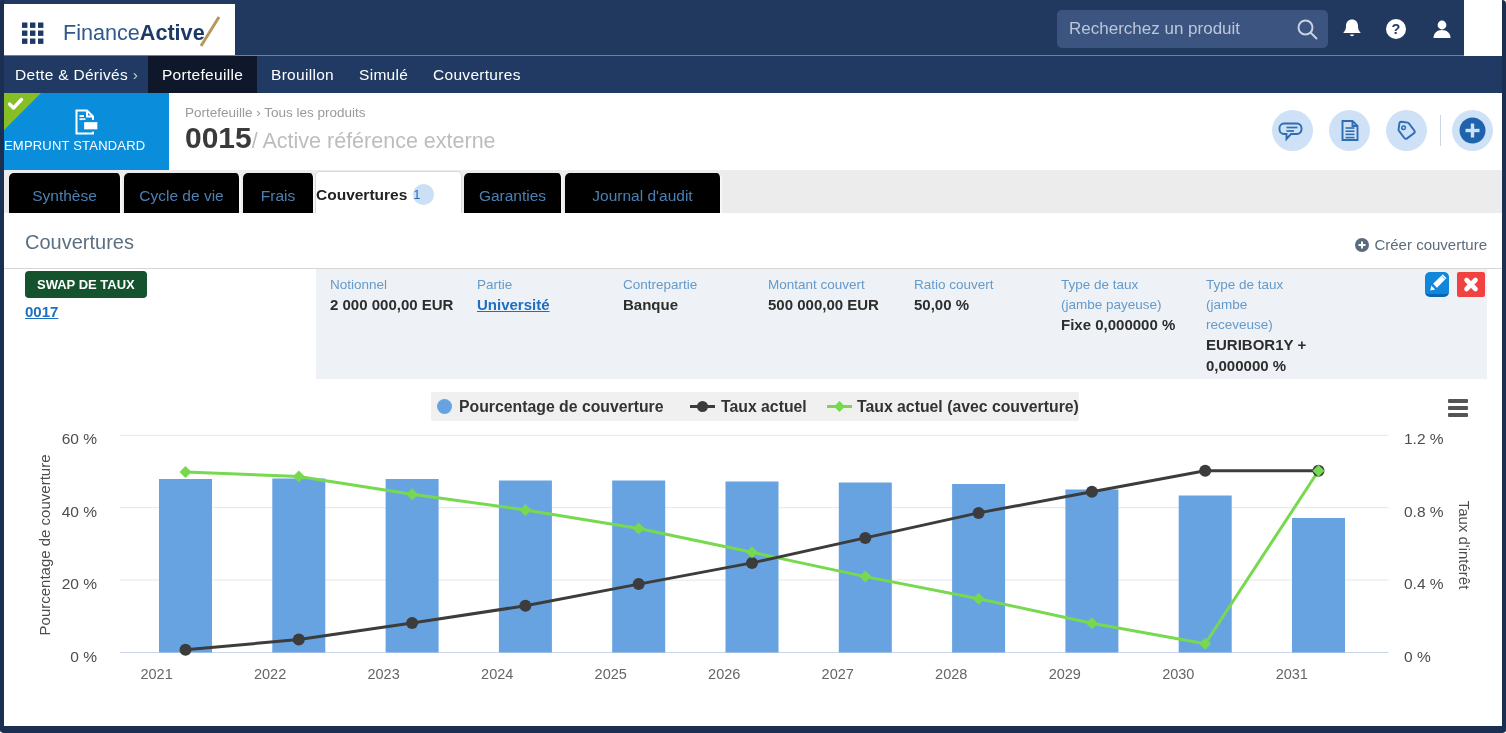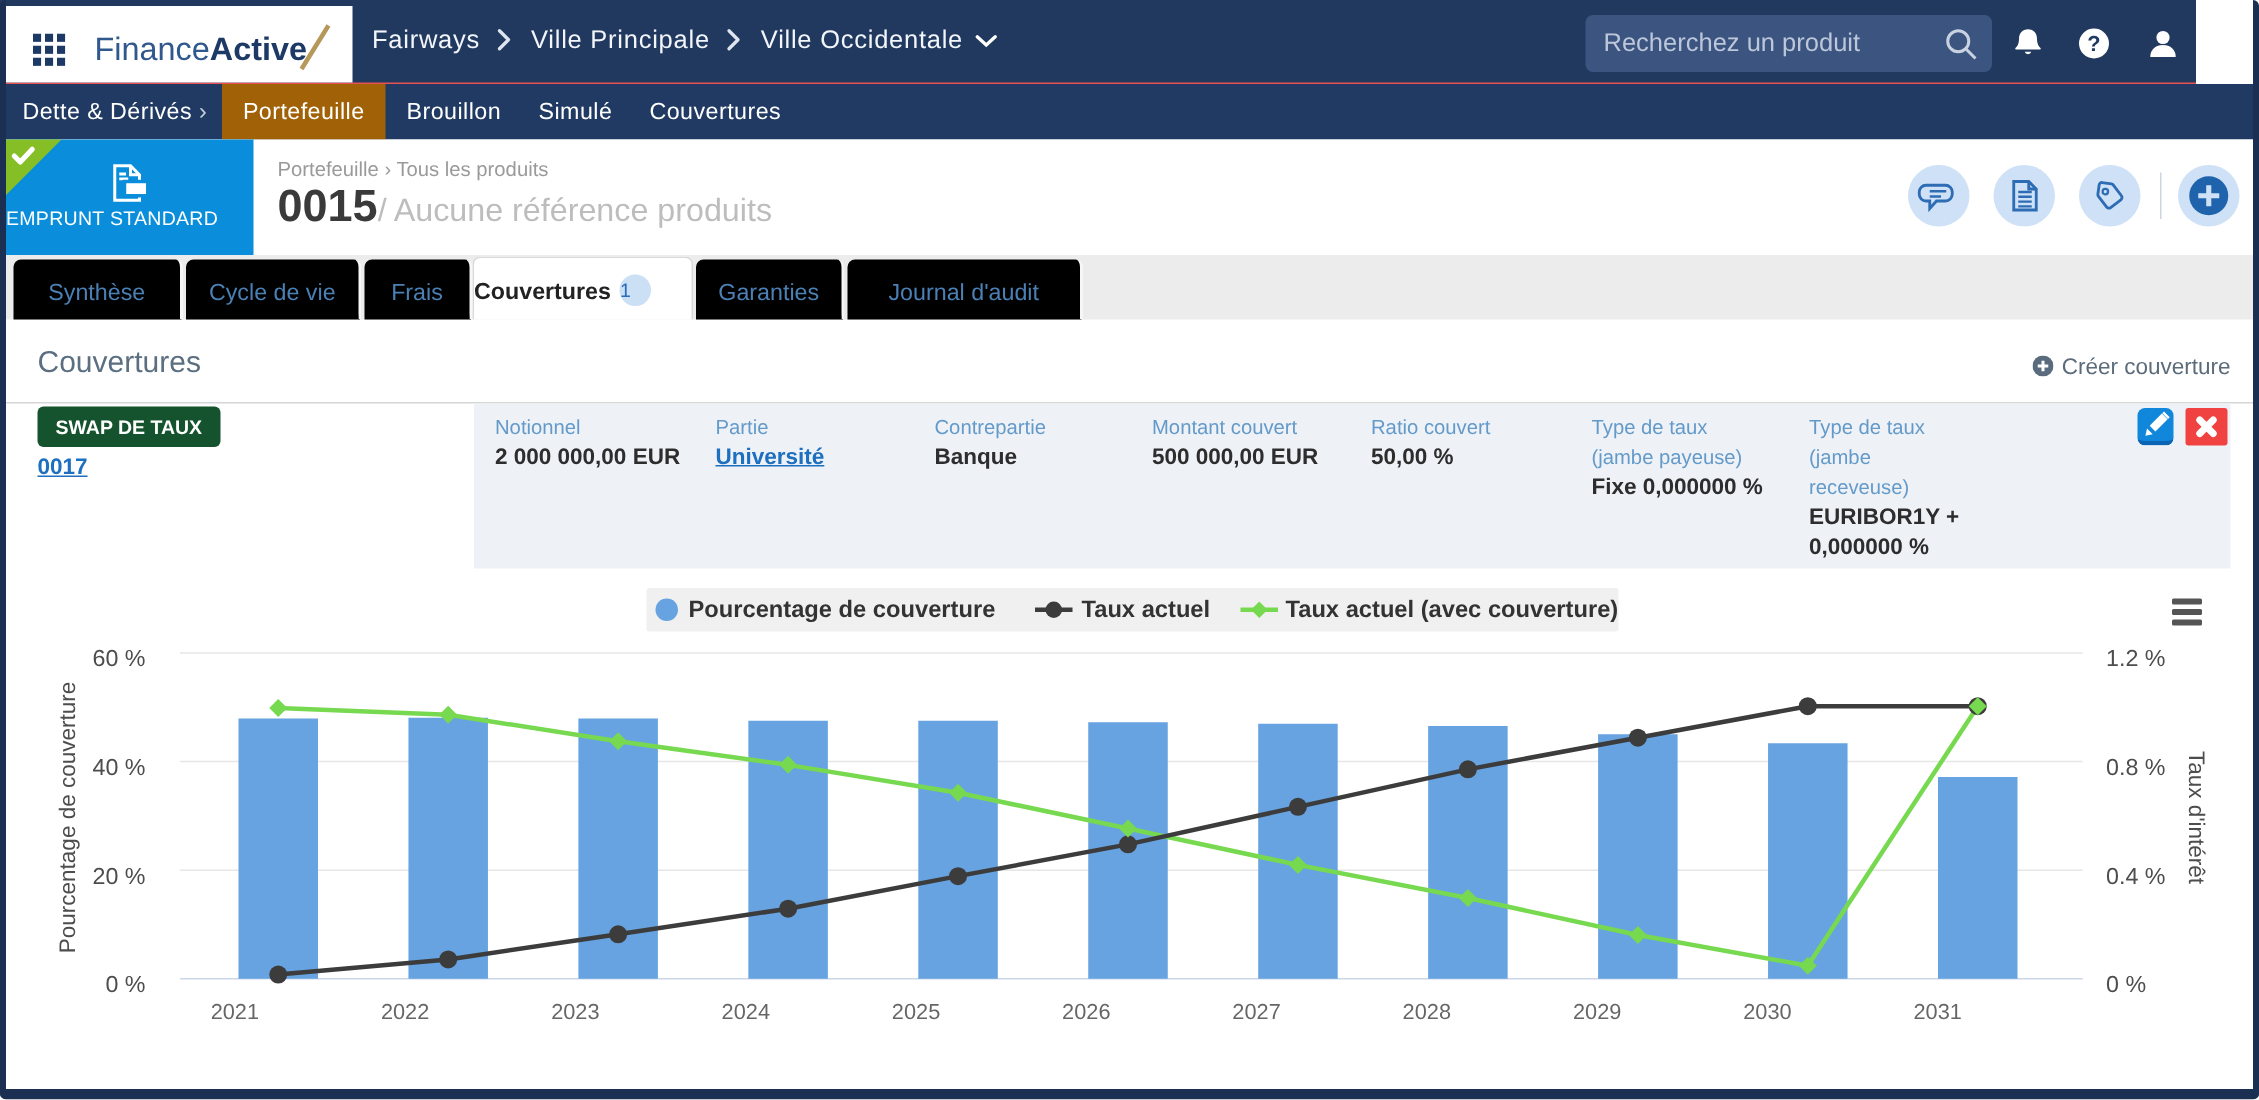--- a/index.html
+++ b/index.html
@@ -14,21 +14,21 @@
 #logo svg { position:absolute; left:0; top:0; }
 #brand { position:absolute; left:59px; top:16px; font-size:21.6px; letter-spacing:0; color:#30588c; }
 #brand b { color:#1d3a66; font-weight:700; }
 #crumb { position:absolute; left:248px; top:0; height:56px; line-height:54px; color:#f2f5fa; font-size:17px; letter-spacing:.5px; }
 #search { position:absolute; left:1057px; top:10px; width:271px; height:38px; background:#3c5480; border-radius:5px; color:#bcc7d9; font-size:17px; line-height:38px; padding-left:12px; }
 #search svg { position:absolute; right:8px; top:7px; }
 .nicon { position:absolute; top:17px; }
 
 #nav2 { position:absolute; left:0; top:56px; width:1506px; height:37px; background:#213a63; color:#fff; font-size:15.5px; }
 #nav2 .item { position:absolute; top:0; height:37px; line-height:37px; font-weight:400; letter-spacing:.3px; }
-#tab-red { position:absolute; left:148px; top:0; width:109px; height:37px; background:#a16207; text-align:center; line-height:37px; font-weight:400; letter-spacing:.3px; }
+#tab-red { position:absolute; left:148px; top:0; width:109px; height:37px; background:#0f172a; text-align:center; line-height:37px; font-weight:400; letter-spacing:.3px; }
 
 #phead { position:absolute; left:4px; top:93px; width:1498px; height:77px; background:#fff; }
 #bluebox { position:absolute; left:0; top:0; width:165px; height:77px; background:#0a8edb; }
 #bluebox .lbl { position:absolute; left:0; right:16px; top:45px; text-align:left; color:#fff; font-size:13px; letter-spacing:.2px; }
 #corner { position:absolute; left:0; top:0; width:0; height:0; border-top:37px solid #85bf25; border-right:37px solid transparent; }
 #pcrumb { position:absolute; left:181px; top:12px; font-size:13.5px; color:#9a9a9a; }
 #ptitle { position:absolute; left:181px; top:30px; font-size:30px; color:#bdbdbd; line-height:30px; }
 #ptitle .ref { font-size:21.5px; }
 #ptitle b { color:#3a3a3a; font-weight:700; }
 .hcirc { position:absolute; top:17px; width:41px; height:41px; border-radius:50%; background:#cfe1f6; }
@@ -67,27 +67,20 @@
         <rect x="34" y="26.5" width="5.4" height="5.4" fill="#1d3a66"></rect>
         <rect x="18" y="34.5" width="5.4" height="5.4" fill="#1d3a66"></rect>
         <rect x="26" y="34.5" width="5.4" height="5.4" fill="#1d3a66"></rect>
         <rect x="34" y="34.5" width="5.4" height="5.4" fill="#1d3a66"></rect>
       </svg>
       <div id="brand">Finance<b>Active</b></div>
       <svg width="231" height="51" style="position:absolute;left:0;top:0">
         <line x1="197" y1="42" x2="215" y2="13" stroke="#b5985a" stroke-width="3"></line>
       </svg>
     </div>
-<div id="crumb">Fairways<svg width="10" height="17" viewBox="0 0 10 17" style="margin:0 13px 0 11px;vertical-align:-3px">
-        <path d="M2 2.5 L8 8.5 L2 14.5" stroke="#dfe5ee" stroke-width="2.2" fill="none" stroke-linecap="round" stroke-linejoin="round"></path>
-      </svg>Ville Principale<svg width="10" height="17" viewBox="0 0 10 17" style="margin:0 13px 0 11px;vertical-align:-3px">
-        <path d="M2 2.5 L8 8.5 L2 14.5" stroke="#dfe5ee" stroke-width="2.2" fill="none" stroke-linecap="round" stroke-linejoin="round"></path>
-      </svg>Ville Occidentale<svg width="15" height="9" viewBox="0 0 15 9" style="margin-left:8px">
-        <path d="M1.5 1.5 L7.5 7 L13.5 1.5" fill="none" stroke="#fff" stroke-width="2.2" stroke-linecap="round"></path>
-      </svg></div>
 <div id="search">Recherchez un produit<svg width="25" height="25" viewBox="0 0 25 25">
         <circle cx="10.5" cy="10.5" r="7" fill="none" stroke="#c9d2e0" stroke-width="2"></circle>
         <line x1="15.5" y1="15.5" x2="22" y2="22" stroke="#c9d2e0" stroke-width="2"></line>
       </svg></div>
 <svg class="nicon" width="24" height="24" viewBox="0 0 24 24" style="left:1340px">
       <path d="M12 2.5c-3.6 0-6 2.7-6 6.2 0 4.3-1.6 5.6-2.4 6.4-.3.3-.1.9.4.9h16c.5 0 .7-.6.4-.9-.8-.8-2.4-2.1-2.4-6.4 0-3.5-2.4-6.2-6-6.2z" fill="#fff"></path>
       <path d="M9.8 17.5a2.3 2.3 0 0 0 4.4 0z" fill="#fff"></path>
     </svg>
 <svg class="nicon" width="24" height="24" viewBox="0 0 24 24" style="left:1384px">
       <circle cx="12" cy="12" r="10" fill="#fff"></circle>
@@ -120,21 +113,21 @@
           <rect x="8" y="13" width="15.5" height="9.5" fill="#fff" stroke="#0a8edb" stroke-width="2.3"></rect>
         </g>
       </svg>
 <div class="lbl">EMPRUNT STANDARD</div>
 <div id="corner"></div>
 <svg width="40" height="40" viewBox="0 0 40 40" style="position:absolute;left:0;top:0">
         <path d="M5.5 11 L9.5 15 L17.5 6.5" fill="none" stroke="#fff" stroke-width="3.4" stroke-linecap="round" stroke-linejoin="round"></path>
       </svg>
 </div>
 <div id="pcrumb">Portefeuille › Tous les produits</div>
-<div id="ptitle"><b>0015</b><span class="ref">/ Aucune référence produits</span></div>
+<div id="ptitle"><b>0015</b><span class="ref">/ Active référence externe</span></div>
 <div class="hcirc" style="left:1268px">
       <svg width="41" height="41" viewBox="0 0 41 41">
         <path d="M12 13.5 h13 a4.5 4.5 0 0 1 4.5 4.5 v1.5 a4.5 4.5 0 0 1 -4.5 4.5 h-6 l-4.5 5 v-5 h-2.5 a4.5 4.5 0 0 1 -4.5 -4.5 v-1.5 a4.5 4.5 0 0 1 4.5 -4.5 z" fill="none" stroke="#2e6cb4" stroke-width="1.9"></path>
         <line x1="14.5" y1="17.5" x2="25.5" y2="17.5" stroke="#2e6cb4" stroke-width="1.7"></line>
         <line x1="14.5" y1="21" x2="22" y2="21" stroke="#2e6cb4" stroke-width="1.7"></line>
       </svg>
     </div>
 <div class="hcirc" style="left:1325px">
       <svg width="41" height="41" viewBox="0 0 41 41">
         <path d="M13.5 11 h10 l5 5 v14 h-15 z" fill="none" stroke="#2e6cb4" stroke-width="1.9"></path>

